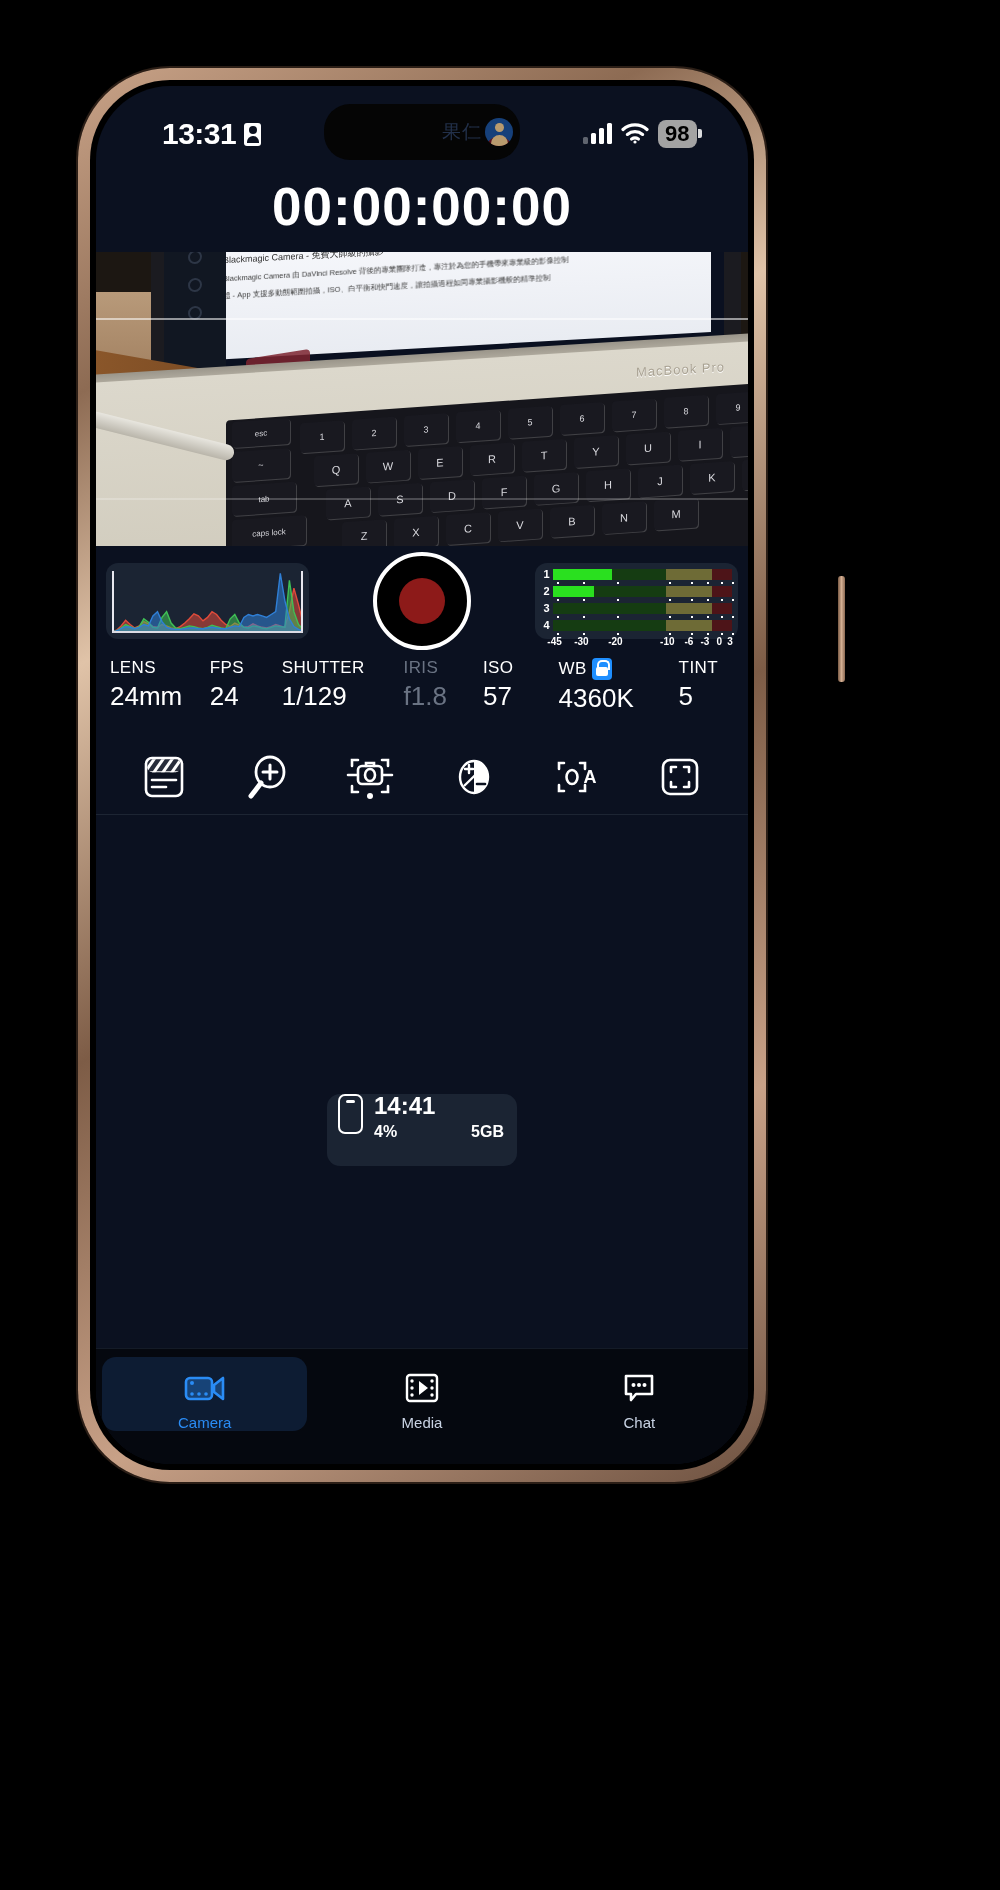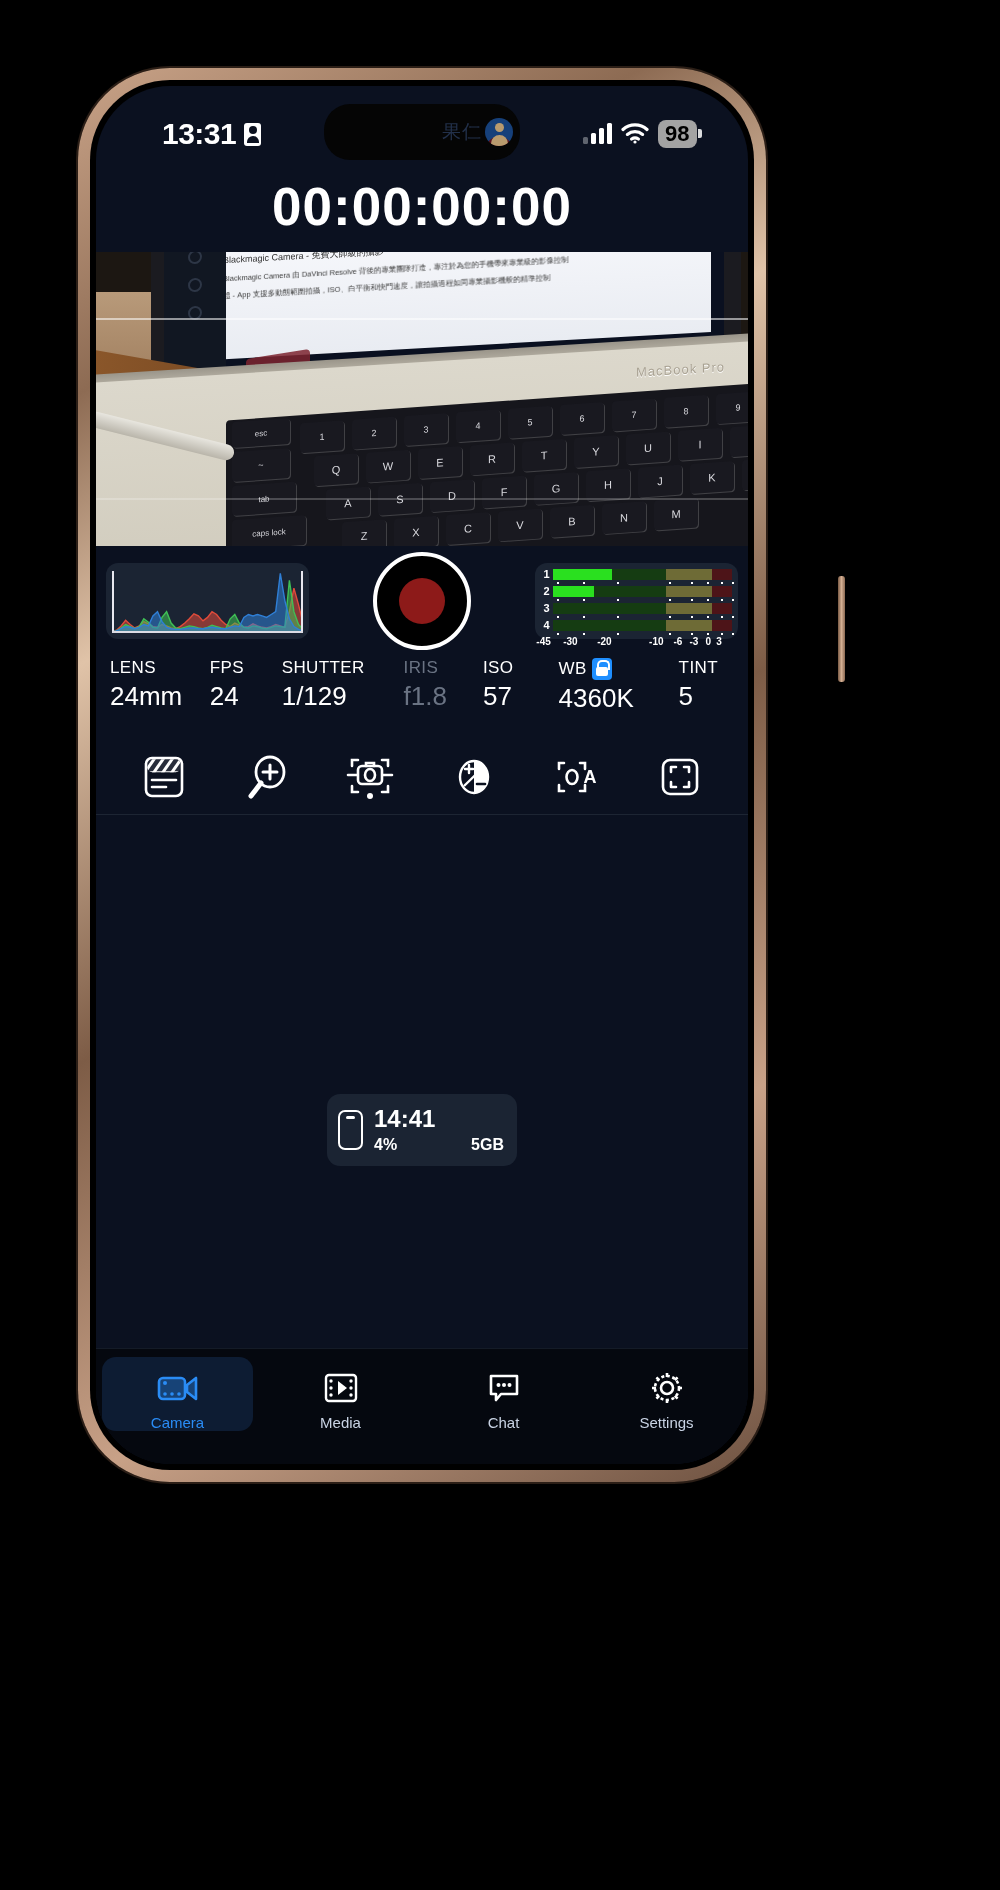--- a/index.html
+++ b/index.html
@@ -206,21 +206,21 @@
   }
   .meter-row{ display:flex; align-items:center; height:12px; margin-bottom:1px;}
   .meter-label{ width:13px;color:#fff;font-size:11px;font-weight:bold;text-align:center;}
   .meter-track{ flex:1; height:11px; display:flex; position:relative;}
   .seg-green{ background:#153c12; }
   .seg-yellow{ background:#6e6b36; }
   .seg-red{ background:#4d1418; }
   .meter-fill{ position:absolute;left:0;top:0;height:100%;background:#2ae01f;}
   .meter-ticks{ display:flex;align-items:center;height:4px;margin-left:13px;position:relative;}
   .meter-ticks i{ position:absolute; width:2px;height:2px;background:#fff;}
-  #meter-scale{ display:flex; position:relative; height:13px;}
+  #meter-scale{ display:flex; margin-left:11px; position:relative; height:13px;}
   #meter-scale span{ position:absolute; color:#fff; font-size:10px; font-weight:bold; transform:translateX(-50%);}
 
   
   #settings-row{
     position:absolute; top:572px; left:0; width:100%;
     display:flex; padding:0 14px; color:#fff;
   }
   .set-cell{ text-align:left; }
   .set-label{ font-size:17px; letter-spacing:.4px; display:flex; align-items:center; gap:5px;}
   .set-value{ font-size:26px; margin-top:3px; }
@@ -243,21 +243,21 @@
   }
   .tool-btn{ flex:1; display:flex; align-items:center; justify-content:center; }
   #tool-divider{
     position:absolute; top:728px; left:0; width:100%; height:1px; background:#1d2533;
   }
 
   
   #storage-widget{
     position:absolute; left:50%; transform:translateX(-50%); top:1008px;
     width:190px;height:72px;background:#1b2433;border-radius:13px;
-    display:flex;align-items:center;padding:0 13px 0 11px;gap:11px;
+    display:flex;padding:0 13px 0 11px;gap:11px;
   }
   #phone-icon{ width:25px;height:40px;border:2.5px solid #fff;border-radius:7px;position:relative;}
   #phone-icon::before{
     content:"";position:absolute;left:5.5px;top:3.5px;width:9px;height:3.5px;border-radius:2px;background:#fff;
   }
   #storage-text{ flex:1; }
   #storage-time{ color:#fff;font-size:24px;font-weight:bold;line-height:1;}
   #storage-bar{
     margin-top:6px;height:7px;border-radius:4px;background:#4c5360;position:relative;overflow:hidden;
   }
@@ -681,29 +681,17 @@
         <path d="M4 4h26v18H14l-5 6v-6H4Z" fill="none" stroke="#fff" stroke-width="2.6" stroke-linejoin="round"></path>
         <g fill="#fff">
                   <circle cx="11.5" cy="13" r="2"></circle>
                   <circle cx="17" cy="13" r="2"></circle>
                   <circle cx="22.5" cy="13" r="2"></circle>
                 </g>
       </svg>
             </div>
             <div class="tab-label">Chat</div>
           </div>
-          <div class="tab">
-            <div class="tab-icon">
-              <svg width="34" height="34" viewBox="0 0 34 34">
-        <g stroke="#fff" stroke-width="2.6" fill="none">
-          <circle cx="17" cy="17" r="6"></circle>
-          <path d="M17 2v4M17 28v4M2 17h4M28 17h4M6.4 6.4l2.8 2.8M24.8 24.8l2.8 2.8M27.6 6.4l-2.8 2.8M9.2 24.8l-2.8 2.8"></path>
-          <circle cx="17" cy="17" r="12" stroke-dasharray="3 2.6"></circle>
-        </g>
-      </svg>
-            </div>
-            <div class="tab-label">Settings</div>
-          </div>
         </div>
 
     </div>
   </div>
 </div>
 
 </body></html>

